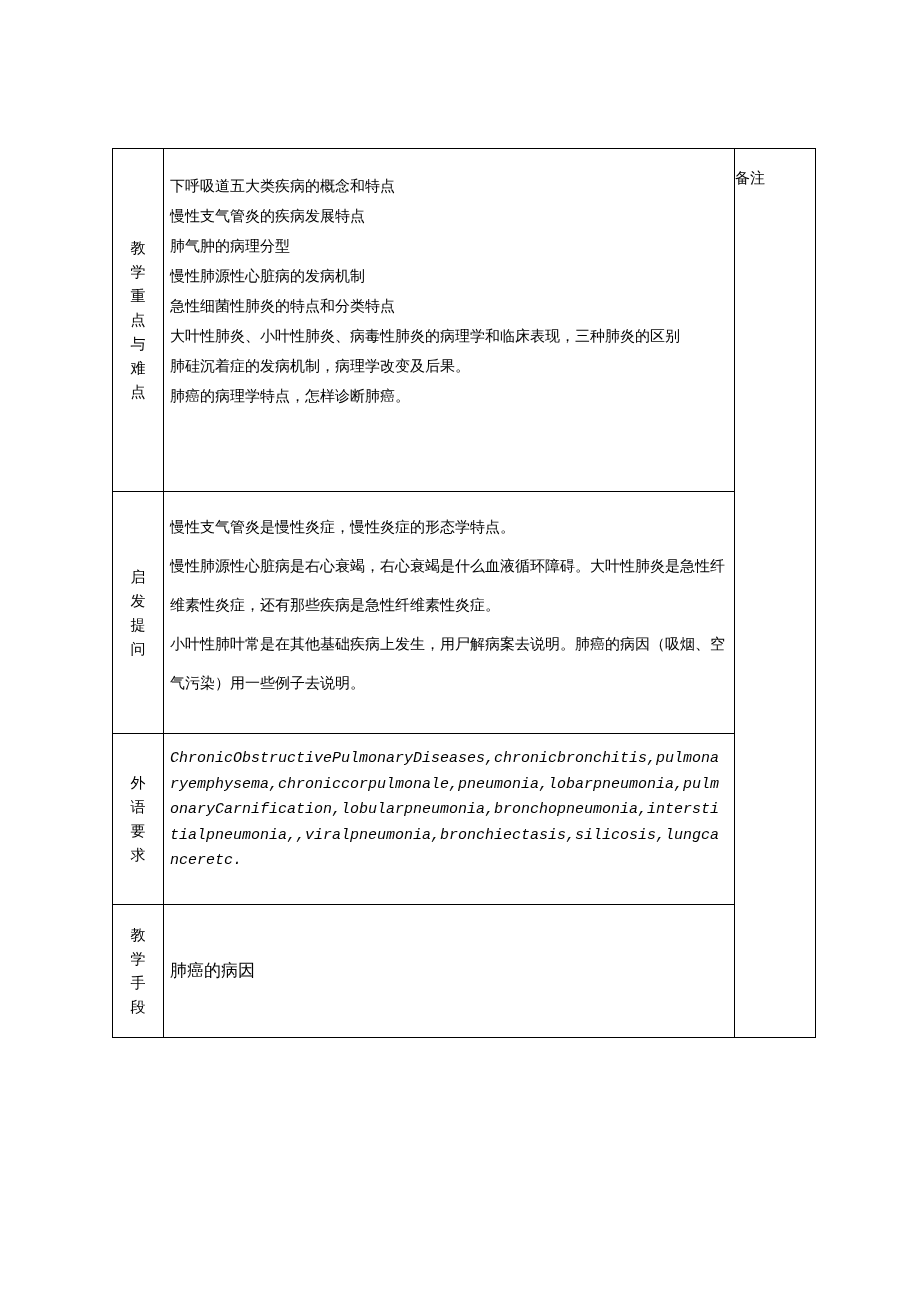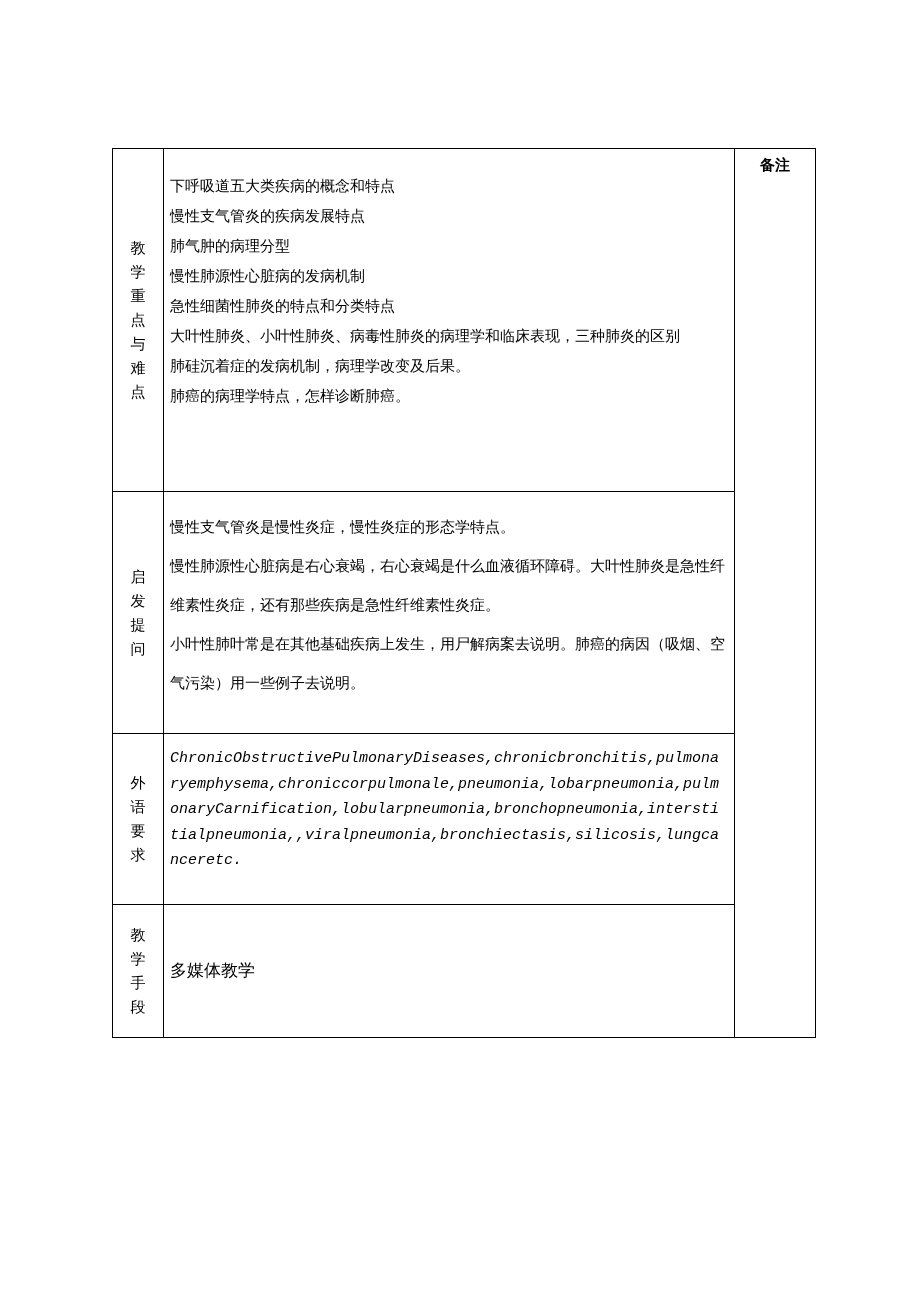--- a/index.html
+++ b/index.html
@@ -45,25 +45,24 @@
     display: block;
   }
   .content-cell {
     vertical-align: top;
     padding: 8px 6px;
     font-size: 15px;
     line-height: 1.9;
   }
   .notes-cell {
     width: 80px;
-    text-align: center;
+    text-align: left;
     vertical-align: top;
     font-size: 15px;
-    padding-top: 7px;
-    font-weight: bold;
+    padding-top: 20px;
   }
   .row1-content {
     padding-top: 22px;
     padding-bottom: 80px;
     line-height: 2.0;
   }
   .row2-content {
     padding: 16px 6px 30px 6px;
     line-height: 2.6;
   }
@@ -125,17 +124,17 @@
     </tr>
     <tr>
       <td class="label-cell">
         <div class="label-inner">
               <span>教</span>
               <span>学</span>
               <span>手</span>
               <span>段</span>
             </div>
       </td>
-      <td class="content-cell row4-content">多媒体教学</td>
+      <td class="content-cell row4-content">肺癌的病因</td>
     </tr>
   </tbody>
     </table>
 </div>
 
 </body></html>

